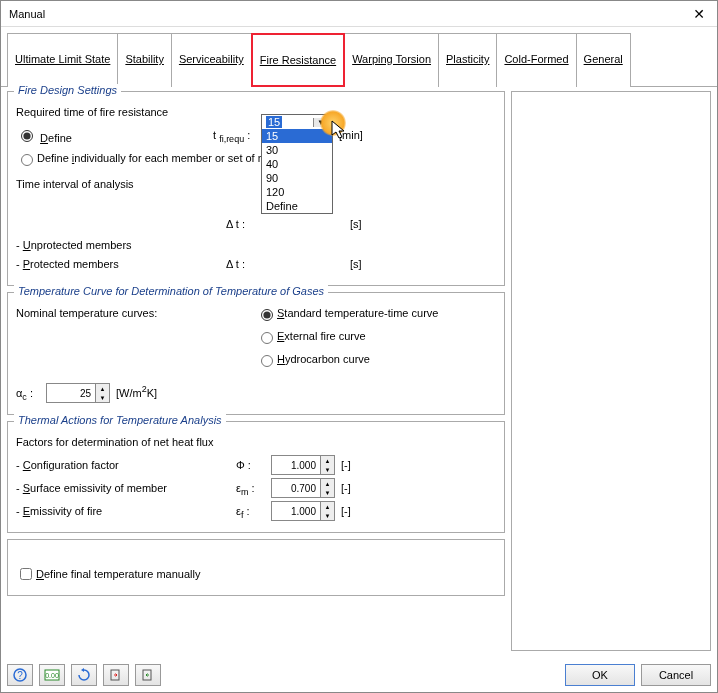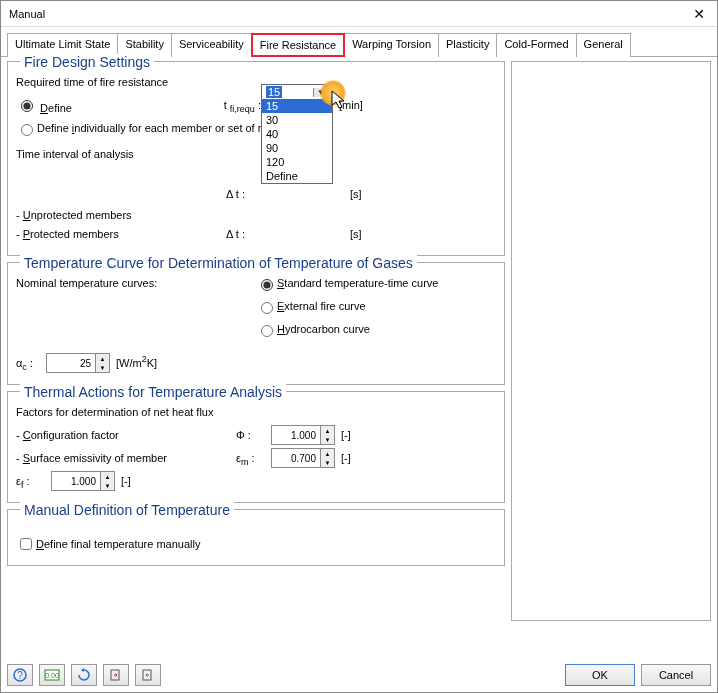--- a/index.html
+++ b/index.html
@@ -12,39 +12,39 @@
     width: 718px; height: 693px;
     border: 1px solid #888; position: relative;
   }
   .titlebar {
     display: flex; justify-content: space-between; align-items: center;
     padding: 4px 8px; border-bottom: 1px solid #ddd; height: 26px;
   }
   .titlebar .close { font-size: 14px; cursor: pointer; width: 20px; text-align: center; }
   .tabs { display: flex; padding: 6px 6px 0 6px; }
   .tab {
-    padding: 4px 7px; border: 1px solid #aaa; border-bottom: none;
-    background: #fff; margin-right: -1px; cursor: pointer; position: relative;
+    padding: 19px 7px; border: 1px solid #aaa; border-bottom: none;
+    background: #fff; margin-right: -1px; cursor: pointer; position: relative; text-decoration: underline;
   }
   .tab.active { background: #fff; z-index: 2; border: 2px solid #e23; }
   .content {
     display: flex; gap: 6px; padding: 4px 6px 6px 6px;
     border-top: 1px solid #aaa; margin-top: -1px;
   }
   .leftcol { flex: 1; }
   .rightcol {
     width: 200px; border: 1px solid #aaa; height: 560px; background: #fff;
   }
   .group {
     border: 1px solid #aaa; margin-bottom: 6px; padding: 6px 8px 8px 8px;
     position: relative;
   }
   .group-title {
-    color: #1a3f8a; position: absolute; top: -8px; left: 12px;
-    background: #fff; padding: 0 4px; font-size: 14px;
+    color: #1a3f8a; position: absolute; top: -8px; left: 6px;
+    background: #fff; padding: 0 4px; font-size: 11px; font-style: italic;
   }
   .row { display: flex; align-items: center; margin: 3px 0; min-height: 20px; }
   .lbl { flex: 0 0 200px; }
   .sym { flex: 0 0 45px; text-align: left; }
   .valbox {
     display: inline-flex; align-items: center;
     border: 1px solid #888; height: 20px; background: #fff;
   }
   .valbox input {
     border: none; width: 48px; text-align: right; padding: 0 4px;
@@ -113,21 +113,21 @@
     <div class="group" style="position:relative;">
       <span class="group-title">Fire Design Settings</span>
       <div class="row" style="margin-top:4px;">
           <span>Required time of fire resistance</span>
         </div>
       <div class="row">
         <span class="lbl" style="flex:0 0 197px;">
           <input type="radio" class="radio" checked="" style="">
           <span><u>D</u>efine</span>
         </span>
-        <span class="sym" style="flex:0 0 48px;text-align:right;">t <sub>fi,requ</sub> :</span>
+        <span class="sym" style="flex:0 0 48px;">t <sub>fi,requ</sub> :</span>
         <span style="width:72px;"></span>
         <span class="unit">[min]</span>
       </div>
       <div class="row">
         <input type="radio" class="radio" style="">
         <span>Define <u>i</u>ndividually for each member or set of members</span>
       </div>
 
       <div class="dropdown-open" style="left:253px; top:22px;">
         <div class="sel">
@@ -216,34 +216,34 @@
         <span class="valbox">
           <input value="0.700" style="">
           <span class="spinner">
               <button class="btn">▲</button>
               <button class="btn">▼</button>
             </span>
         </span>
         <span class="unit">[-]</span>
       </div>
       <div class="row">
+        <span class="lbl" style="flex:0 0 220px;">- <u>E</u>missivity of fire</span>
         <span class="sym" style="flex:0 0 35px;">ε<sub>f</sub> :</span>
         <span class="valbox">
           <input value="1.000" style="">
           <span class="spinner">
               <button class="btn">▲</button>
               <button class="btn">▼</button>
             </span>
         </span>
         <span class="unit">[-]</span>
       </div>
     </div>
 
     <div class="group">
-      <span class="group-title">Manual Definition of Temperature</span>
       <div class="row" style="margin-top:18px;">
         <input type="checkbox" class="chk" style="">
         <span><u>D</u>efine final temperature manually</span>
       </div>
     </div>
 
   </div>
   <div class="rightcol"></div>
 </div>
 

